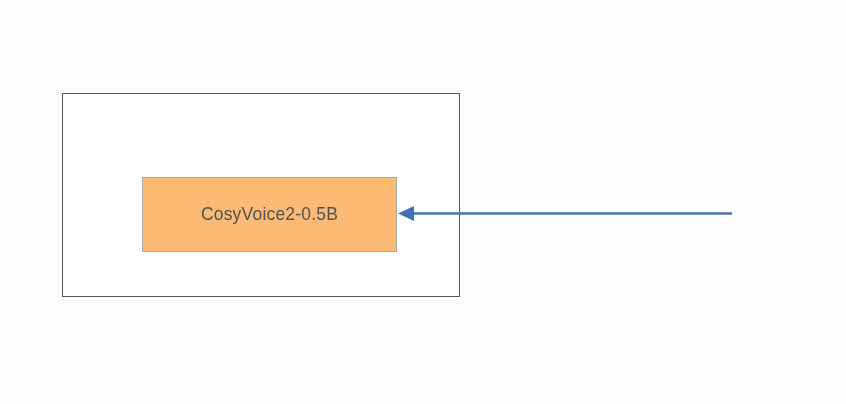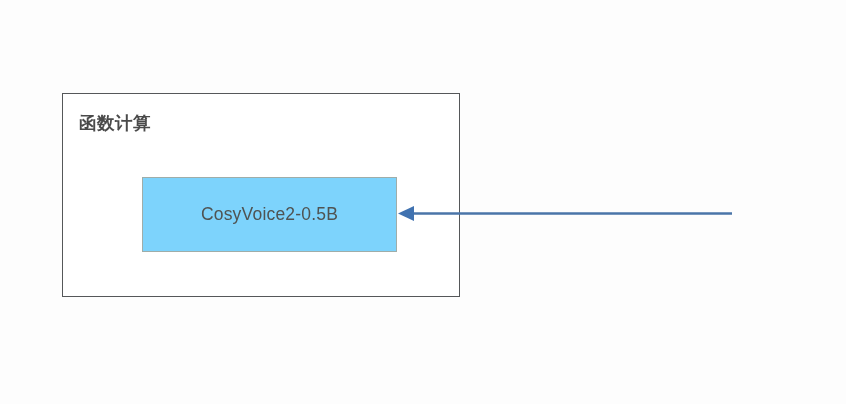--- a/index.html
+++ b/index.html
@@ -45,21 +45,21 @@
   }
 
   
   .inner-box {
     position: absolute;
     left: 79px;
     top: 83px;
     width: 255px;
     height: 75px;
     box-sizing: border-box;
-    background: #7dd3fc;
+    background: #fdba74;
     border: 1.5px solid #9fada9;
     display: flex;
     align-items: center;
     justify-content: center;
   }
   .inner-box-label {
     font-size: 17.5px;
     color: #4f5352;
     letter-spacing: 0.2px;
     white-space: nowrap;
@@ -87,21 +87,20 @@
     letter-spacing: 0.4px;
     white-space: nowrap;
   }
 </style>
 </head>
 <body>
 
 <div id="canvas">
 
   <div class="outer-box">
-    <div class="outer-box-title">函数计算</div>
 
     <div class="inner-box">
       <span class="inner-box-label">CosyVoice2-0.5B</span>
     </div>
   </div>
 
   <svg class="arrow-layer" width="846" height="404" viewBox="0 0 846 404" xmlns="http://www.w3.org/2000/svg">
     <line x1="732" y1="213.5" x2="410" y2="213.5" stroke="#4a75a8" stroke-width="2.6"></line>
     <polygon points="398,213.5 414,206 414,221" fill="#4072b0"></polygon>
   </svg>

